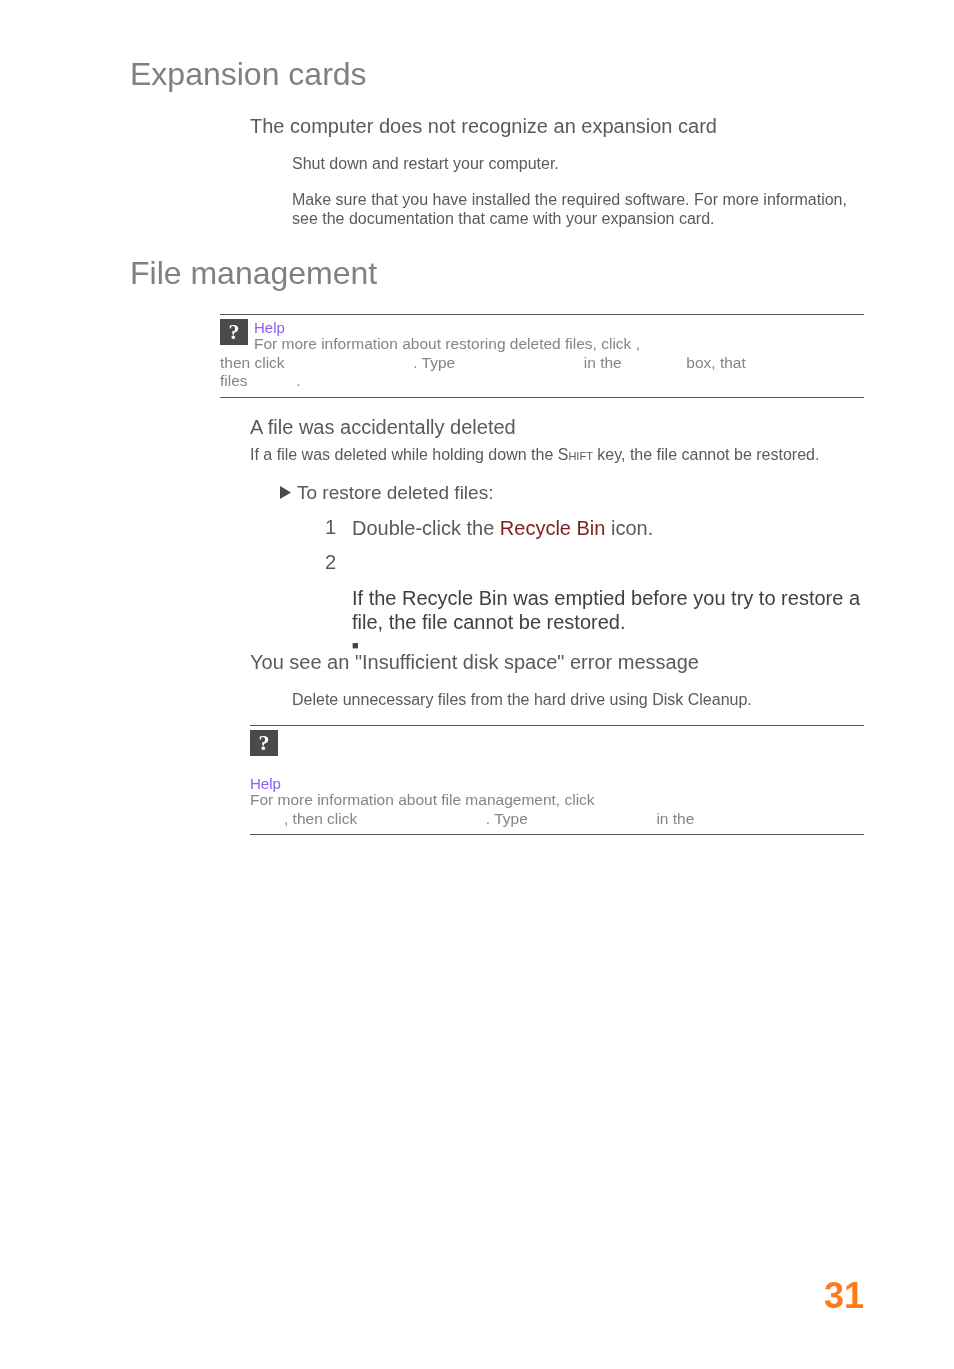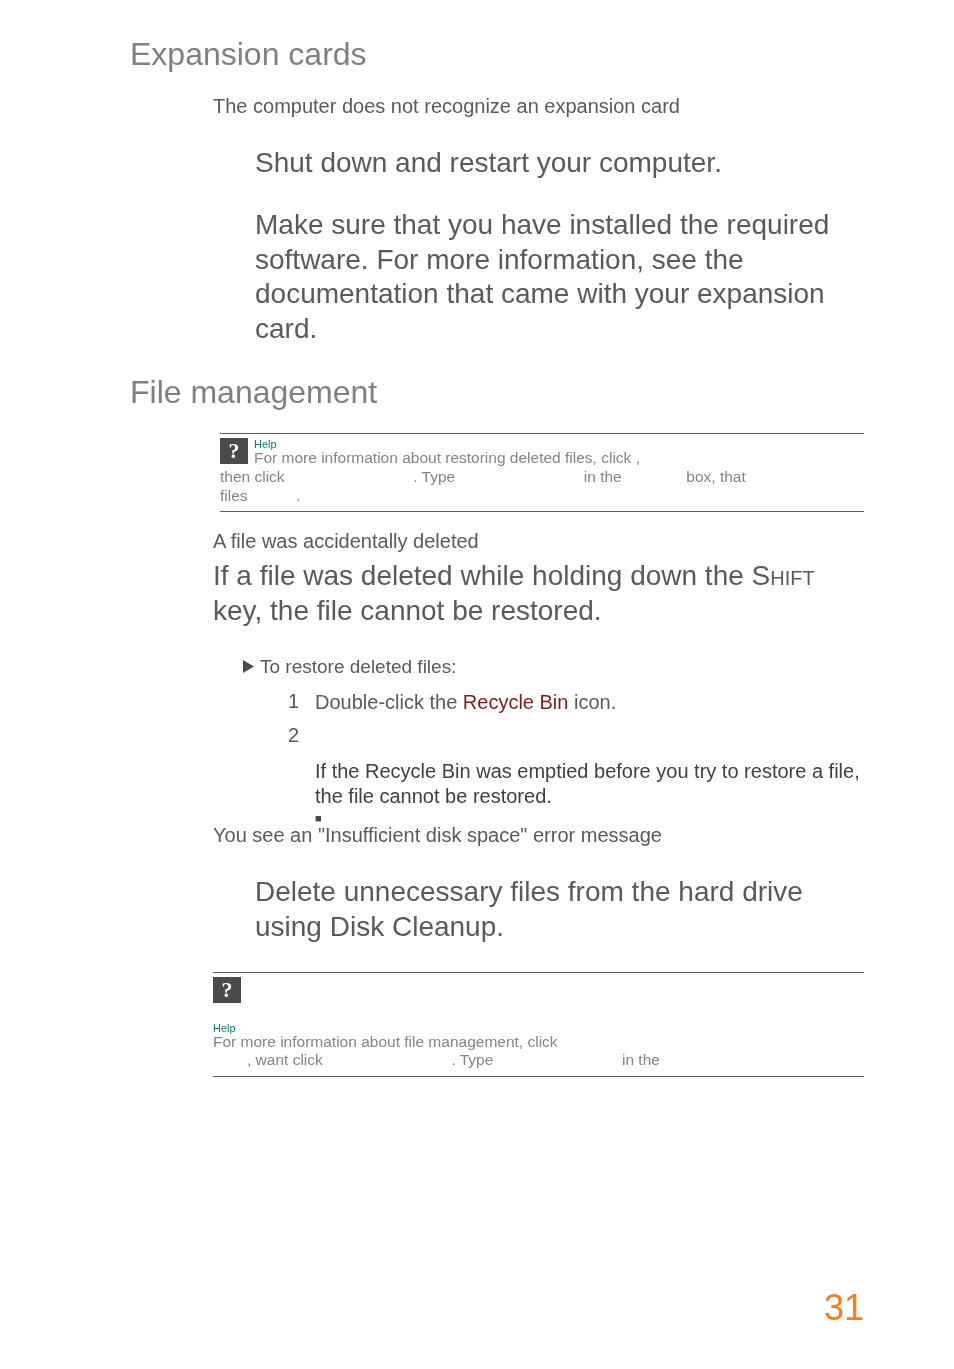--- a/index.html
+++ b/index.html
@@ -1,38 +1,38 @@
 <!DOCTYPE html>
 <html><head>
 <meta charset="utf-8">
 <style>
   html,body{margin:0;padding:0;background:#fff}
   body{width:954px;height:1369px;position:relative;font-family:"Segoe UI",Tahoma,Helvetica,Arial,sans-serif;color:#5c5c5c}
-  .page{padding:36px 90px 0 130px}
+  .page{padding:56px 90px 0 130px}
   .h1{font-size:32px;color:#808080;margin:0 0 22px 0;font-weight:400;letter-spacing:0}
-  .block-indent{margin-left:83px}
+  .block-indent{margin-left:120px}
   .topic-title{font-size:20px;color:#5a5a5a;margin:0 0 6px 0;font-weight:400}
   .bullet-indent{margin-left:42px;margin-top:4px;margin-bottom:10px}
-  .bullet-text{font-size:28px;color:#5a5a5a;line-height:1.23}
+  .bullet-text{font-size:16px;color:#5a5a5a;line-height:1.23}
   .helpbox{border-top:1px solid #5a5a5a;border-bottom:1px solid #5a5a5a;margin:14px 0 18px 0;padding:4px 0 6px 0;font-size:15.5px;color:#858585;line-height:1.2}
   .helpbox .row{display:flex;align-items:flex-start}
   .qicon{flex:0 0 auto;margin-right:6px}
   .qicon svg{display:block}
-  .helplbl{color:#0f766e;font-size:11px;display:block;margin-bottom:-2px}
+  .helplbl{color:#8b5cf6;font-size:15px;display:block;margin-bottom:-2px}
   .sc{font-variant:small-caps}
   .proc-head{display:flex;align-items:center;margin:18px 0 12px 0}
   .tri{margin-left:30px;margin-right:6px}
   .proc-head span{font-size:19px;color:#5a5a5a}
   .step{display:flex;margin:6px 0 10px 54px}
   .step .num{width:32px;font-size:20px;color:#5a5a5a;text-align:right;padding-right:16px}
   .step .txt{flex:1;font-size:20px;color:#5a5a5a;line-height:1.22}
   .step .txt .b{font-weight:400;color:#7f1d1d}
   .follow{margin:12px 0 0 102px;font-size:20px;color:#404040;line-height:1.22}
   .endmark{margin:4px 0 0 102px;font-size:11px;color:#444}
-  .page-no{position:absolute;bottom:40px;right:90px;font-size:36px;color:#ff7a1a;font-weight:400}
+  .page-no{position:absolute;bottom:52px;right:90px;font-size:36px;color:#ff7a1a;font-weight:700}
   .helpbox2{border-top:1px solid #5a5a5a;border-bottom:1px solid #5a5a5a;padding:4px 0 6px 0;font-size:15.5px;color:#858585;line-height:1.2}
 </style>
 </head>
 <body>
 
 <div class="page">
 
   <h2 class="h1">Expansion cards</h2>
   <div class="block-indent">
     <p class="topic-title">The computer does not recognize an expansion card</p>
@@ -119,21 +119,21 @@
               <rect x="0" y="0" width="28" height="26" fill="#4a4a4a"></rect>
               <text x="14" y="20" text-anchor="middle" font-family="Georgia,serif" font-weight="bold" font-size="22" fill="#fff">?</text>
             </svg>
         </span>
         <span>
           <span class="helplbl">Help</span>
           <span>For more information about file management, click</span>
         </span>
       </div>
       <div style="padding-left:34px">
-        <span>, want click </span>
+        <span>, then click </span>
         <span style="display:inline-block;width:120px"></span>
         <span>. Type </span>
         <span style="display:inline-block;width:120px"></span>
         <span> in the</span>
       </div>
     </div>
   </div>
 
 </div>
 

